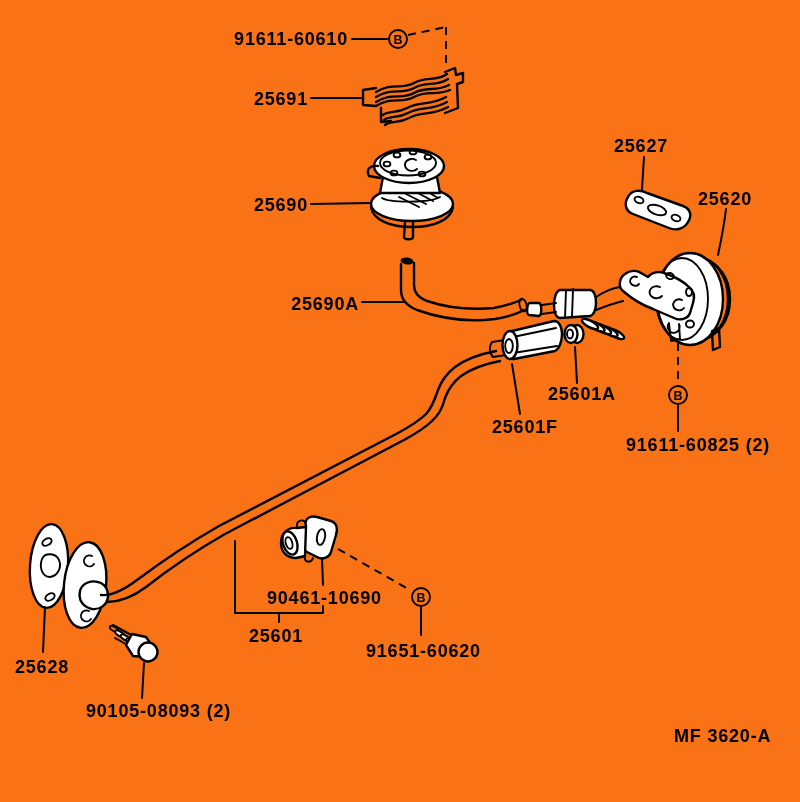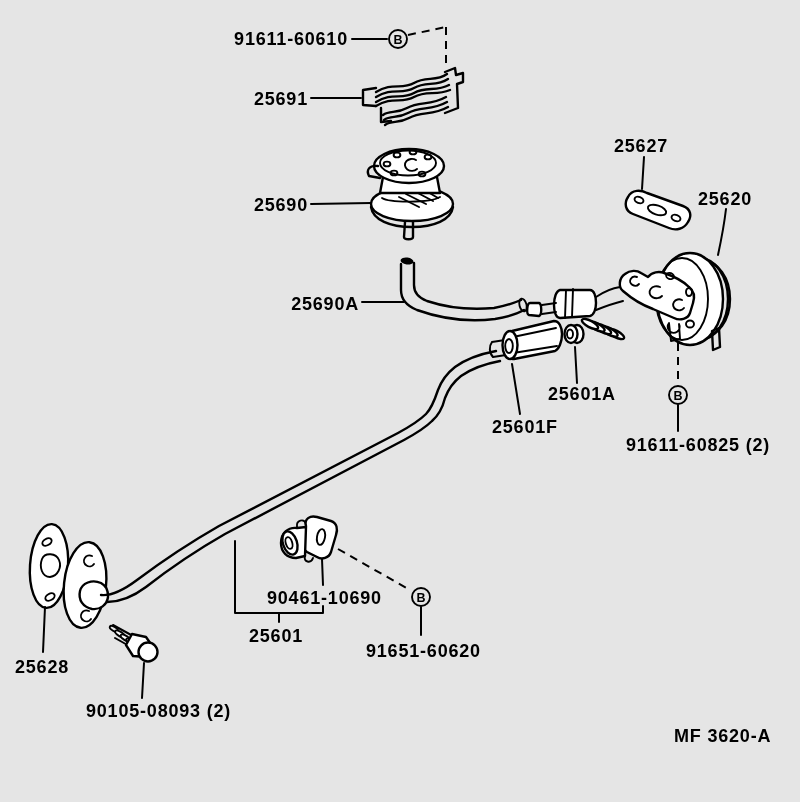--- a/index.html
+++ b/index.html
@@ -1,16 +1,16 @@
 <!DOCTYPE html>
 <html><head>
 <meta charset="utf-8">
 <style>
   html,body{margin:0;padding:0;background:#ffffff;}
-  .stage{position:relative;width:800px;height:802px;background:#e5e5e5;overflow:hidden;}
+  .stage{position:relative;width:800px;height:802px;background:#f97316;overflow:hidden;}
   svg{display:block;}
   svg text{font-family:"Liberation Sans","DejaVu Sans",sans-serif;font-weight:bold;font-size:18px;letter-spacing:0.8px;fill:#000;}
   .ln{fill:none;stroke:#000;stroke-width:2.4;stroke-linecap:round;stroke-linejoin:round;}
   .fw{fill:#ffffff;stroke:#000;stroke-width:2.4;stroke-linecap:round;stroke-linejoin:round;}
   .thin{stroke-width:1.9;}
   .lead{fill:none;stroke:#000;stroke-width:2;stroke-linecap:round;}
   .dash{fill:none;stroke:#000;stroke-width:2;stroke-dasharray:8 6;stroke-linecap:butt;}
   .bsym{font-size:12.5px;letter-spacing:0;text-anchor:middle;}
   .end{text-anchor:end;}
 </style>

